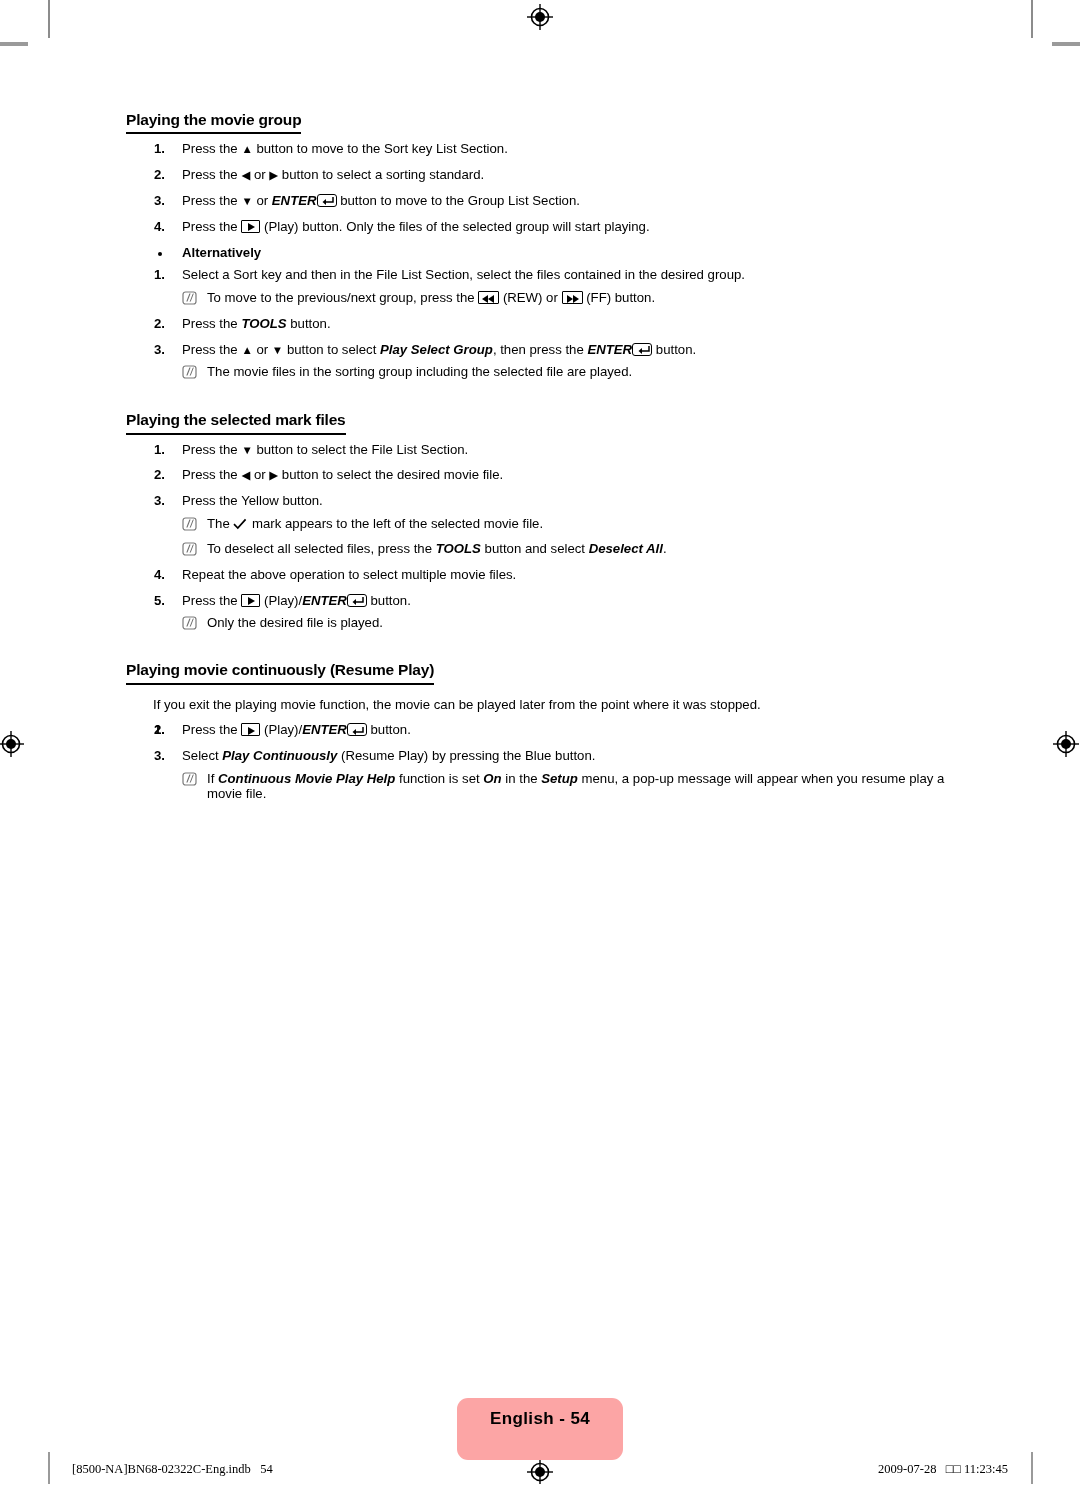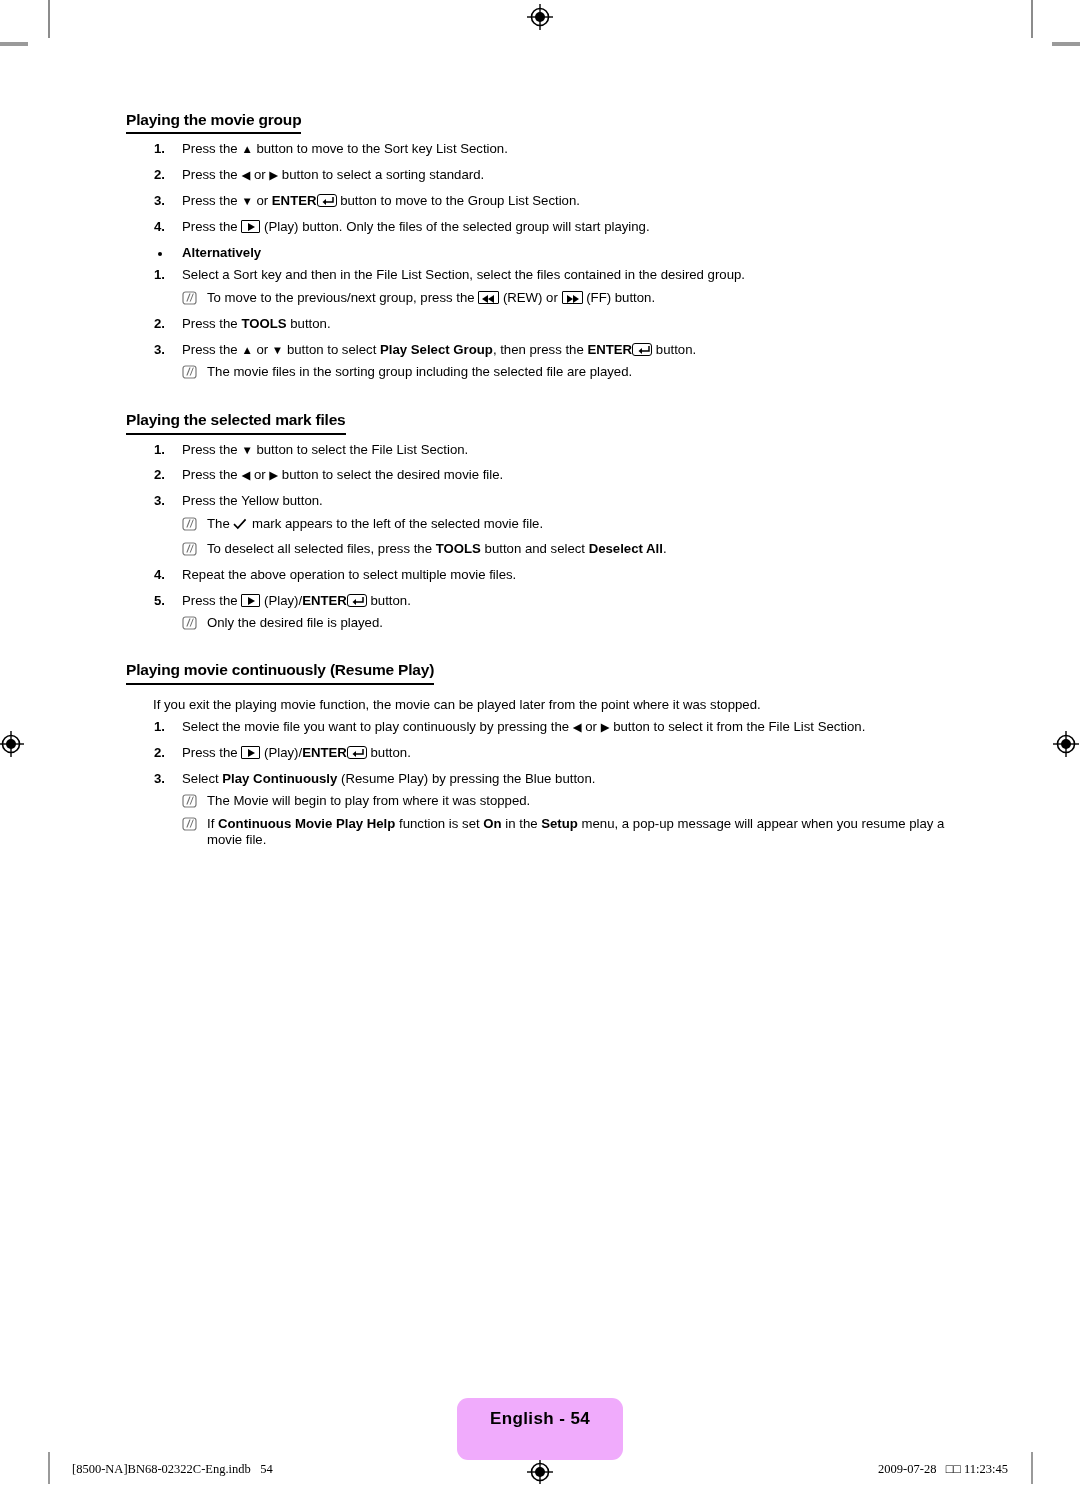--- a/index.html
+++ b/index.html
@@ -117,21 +117,21 @@
     padding-left: 25px;
     margin-top: 7px;
   }
   .note .nicon {
     position: absolute;
     left: 0;
     top: 1px;
   }
   .note .ntext { display: block; }
 
-  b, strong { font-weight: bold; }
+  b, strong { font-weight: bold; font-style: italic; }
 
   
   .ico {
     display: inline-block;
     vertical-align: -2px;
     position: relative;
   }
   .ico-box {
     border: 1.3px solid #000;
     background: #fff;
@@ -208,21 +208,21 @@
     vertical-align: 0px;
   }
 
   
   .page-tab {
     position: absolute;
     left: 457px;
     top: 1398px;
     width: 166px;
     height: 62px;
-    background: #f0abfc;
+    background: #fca5a5;
     border-radius: 11px;
     display: flex;
     align-items: flex-start;
     justify-content: center;
   }
   .page-tab span {
     font-size: 17px;
     font-weight: bold;
     letter-spacing: 0.4px;
     margin-top: 11px;
@@ -358,38 +358,31 @@
                 </svg></span> button.</span><div class="note">
               <span class="ico ico-note nicon"><svg width="15" height="14" viewBox="0 0 15 14">
                   <rect x="1" y="1" width="13" height="12" rx="2.5" ry="2.5" fill="none" stroke="#7a7a7a" stroke-width="1.2"></rect>
                   <path d="M4.3 10.6 L7.4 2.6 L8.6 2.6 L5.5 10.6 Z" fill="#6e6e6e"></path>
                   <path d="M8.2 10.6 L11.3 2.6" fill="none" stroke="#6e6e6e" stroke-width="1"></path>
                 </svg></span>
               <span class="ntext">Only the desired file is played.</span>
             </div></li>
         </ol></div>
       <div class="sec sec-gap-2"><h2 class="sec-title">Playing movie continuously (Resume Play)</h2><div class="intro">If you exit the playing movie function, the movie can be played later from the point where it was stopped.</div><ol class="steps">
-          <li class="step"><span class="num">1.</span><span>Select the movie file you want to play continuously by pressing the <span class="arrow">◀</span> or <span class="arrow">▶</span> button to select it from the File List Section.</span></li>
+          <li class="step"><span class="num">1.</span></li>
           <li class="step"><span class="num">2.</span><span>Press the <span class="ico ico-box ico-play"></span> (Play)/<b>ENTER</b><span class="ico ico-box ico-enter"><svg width="15" height="10" viewBox="0 0 15 10">
                   <path d="M13 1 L13 6 L4 6" fill="none" stroke="#000" stroke-width="1.5"></path>
                   <path d="M6 3 L2.5 6 L6 9 Z" fill="#000"></path>
                 </svg></span> button.</span></li>
           <li class="step"><span class="num">3.</span><span>Select <b>Play Continuously</b> (Resume Play) by pressing the Blue button.</span><div class="note">
               <span class="ico ico-note nicon"><svg width="15" height="14" viewBox="0 0 15 14">
                   <rect x="1" y="1" width="13" height="12" rx="2.5" ry="2.5" fill="none" stroke="#7a7a7a" stroke-width="1.2"></rect>
                   <path d="M4.3 10.6 L7.4 2.6 L8.6 2.6 L5.5 10.6 Z" fill="#6e6e6e"></path>
                   <path d="M8.2 10.6 L11.3 2.6" fill="none" stroke="#6e6e6e" stroke-width="1"></path>
                 </svg></span>
-              <span class="ntext">The Movie will begin to play from where it was stopped.</span>
-            </div><div class="note">
-              <span class="ico ico-note nicon"><svg width="15" height="14" viewBox="0 0 15 14">
-                  <rect x="1" y="1" width="13" height="12" rx="2.5" ry="2.5" fill="none" stroke="#7a7a7a" stroke-width="1.2"></rect>
-                  <path d="M4.3 10.6 L7.4 2.6 L8.6 2.6 L5.5 10.6 Z" fill="#6e6e6e"></path>
-                  <path d="M8.2 10.6 L11.3 2.6" fill="none" stroke="#6e6e6e" stroke-width="1"></path>
-                </svg></span>
               <span class="ntext">If <b>Continuous Movie Play Help</b> function is set <b>On</b> in the <b>Setup</b> menu, a pop-up message will appear when you resume play a movie file.</span>
             </div></li>
         </ol></div>
     </div>
 
   <div class="page-tab">
     <span>English - 54</span>
   </div>
   <div class="foot-left">[8500-NA]BN68-02322C-Eng.indb   54</div>
   <div class="foot-right">2009-07-28   □□ 11:23:45</div>

